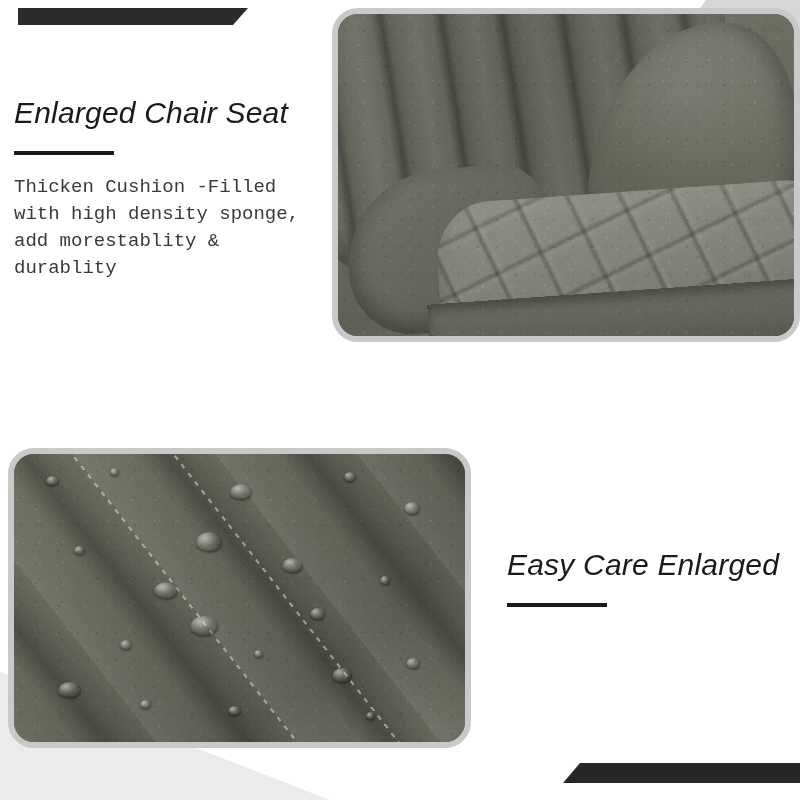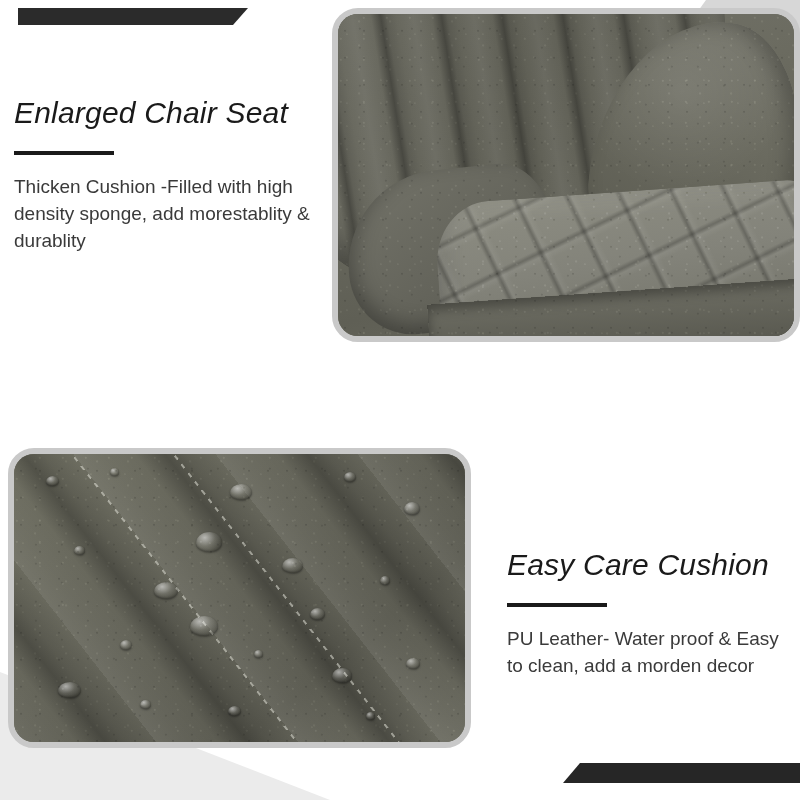--- a/index.html
+++ b/index.html
@@ -233,20 +233,21 @@
     height: 4px;
     background: #1a1a1a;
     margin-top: 22px;
     margin-bottom: 19px;
   }
   .feature-desc {
     font-size: 19px;
     color: #3a3a3a;
     line-height: 1.42;
     margin: 0;
+    font-family: Liberation Mono, monospace;
   }
 
   
   #section-heading {
     position: absolute;
     left: 0;
     top: 368px;
     width: 800px;
     height: 44px;
     display: flex;
@@ -326,18 +327,17 @@
       <div class="drop" style="left:44px;  top:228px; width:23px; height:16px;"></div>
       <div class="drop" style="left:126px; top:246px; width:11px; height:9px;"></div>
       <div class="drop" style="left:214px; top:252px; width:13px; height:10px;"></div>
       <div class="drop" style="left:352px; top:258px; width:9px;  height:8px;"></div>
 
       <div class="grain"></div>
     </div>
   </div>
 
   <div class="txt-block" id="text-water">
-    <h2 class="feature-title">Easy Care Cushion</h2>
+    <h2 class="feature-title">Easy Care Enlarged</h2>
     <div class="title-rule"></div>
-    <p class="feature-desc">PU Leather- Water proof &amp; Easy to clean, add a morden decor</p>
   </div>
 
 </div>
 
 </body></html>

